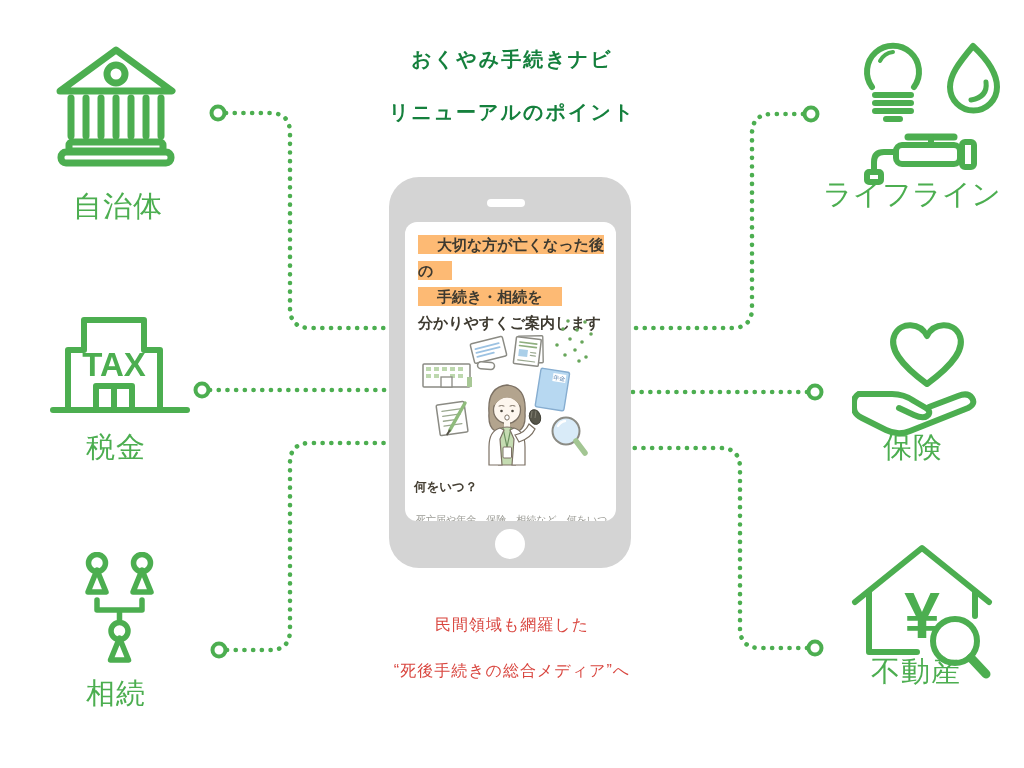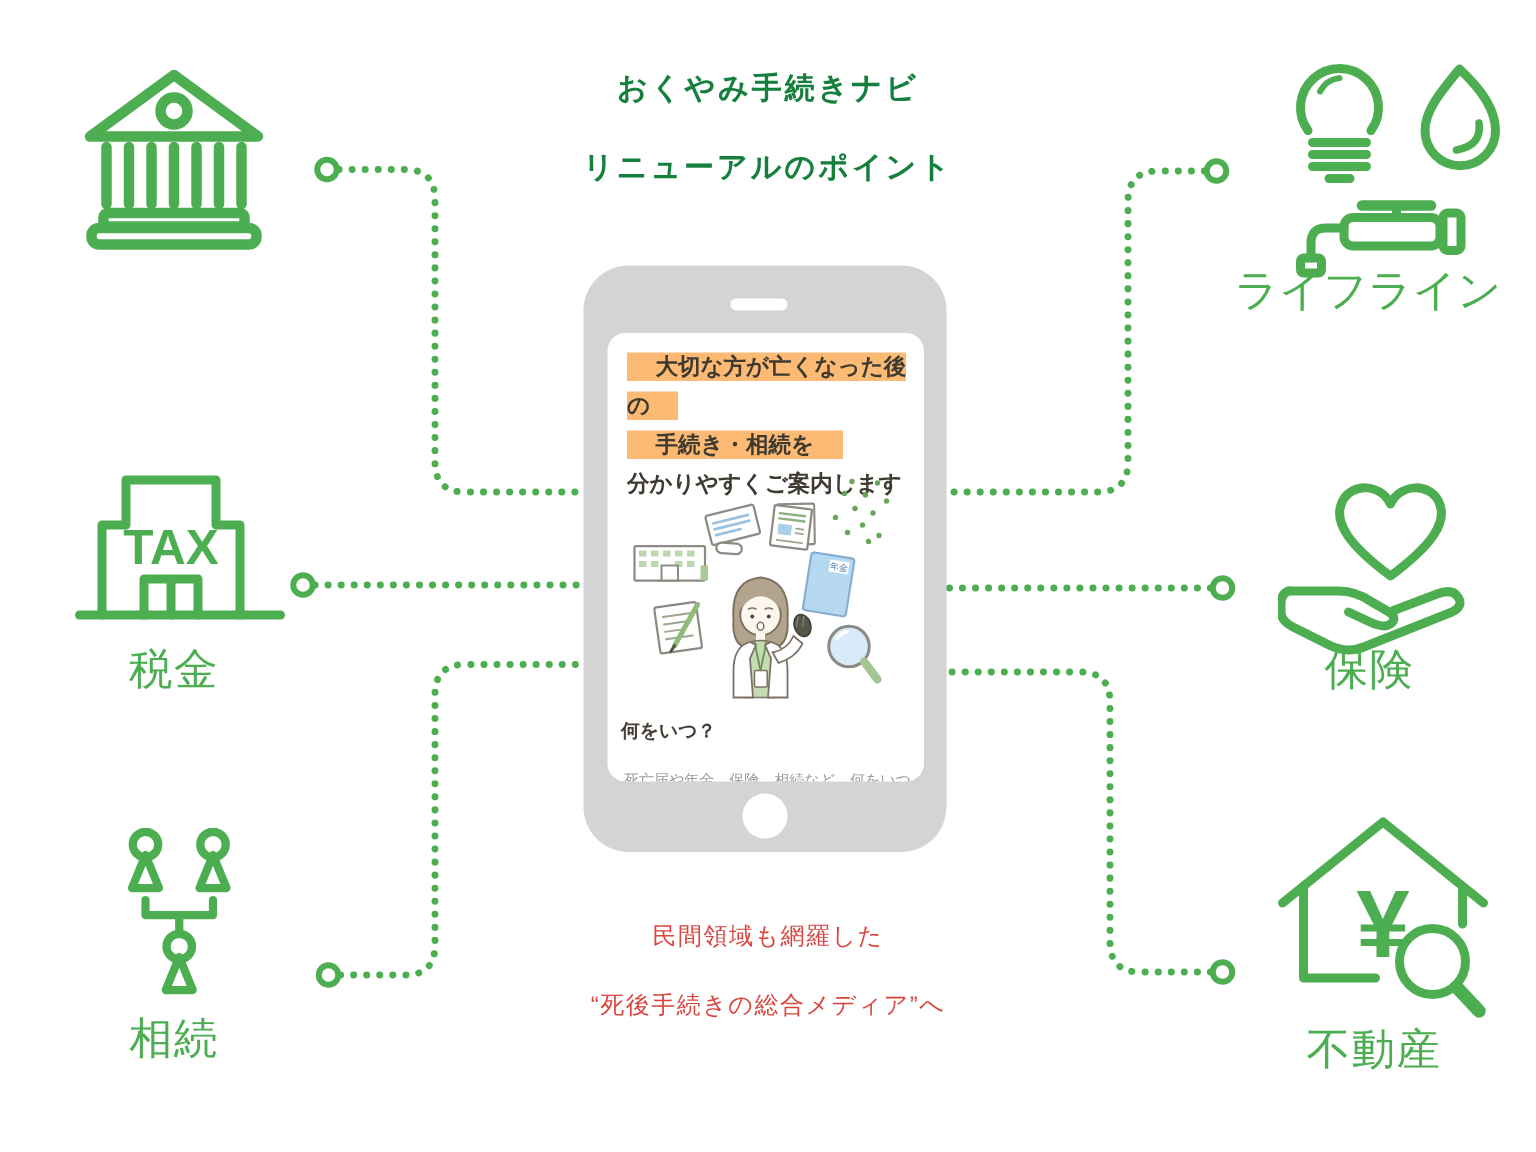--- a/index.html
+++ b/index.html
@@ -67,20 +67,21 @@
 
   <svg class="abs" style="left:55px;top:44px;" width="122" height="126" viewBox="0 0 122 126">
     <g fill="none" stroke="#4cae50" stroke-width="7" stroke-linecap="round" stroke-linejoin="round">
       <path d="M 5 47 L 61 6 L 117 47 Z"></path>
       <circle cx="61" cy="30" r="9"></circle>
       <path d="M 16 54 V 92 M 31 54 V 92 M 46 54 V 92 M 61 54 V 92 M 76 54 V 92 M 91 54 V 92 M 106 54 V 92"></path>
       <rect x="14" y="98" width="94" height="9" rx="3"></rect>
       <rect x="6" y="108" width="110" height="11" rx="5"></rect>
     </g>
   </svg>
+  <div class="abs cat-label" style="left:38px;top:191px;width:160px;">自治体</div>
 
   <svg class="abs" style="left:50px;top:312px;" width="140" height="104" viewBox="0 0 140 104">
     <g fill="none" stroke="#4cae50" stroke-width="6" stroke-linecap="round" stroke-linejoin="round">
       <path d="M 18 98 V 38 H 34 V 8 H 94 V 38 H 110 V 98"></path>
       <path d="M 3 98 H 137"></path>
       <path d="M 46 98 V 74 H 82 V 98 M 64 74 V 98"></path>
     </g>
     <text x="64" y="64" text-anchor="middle" font-size="33" font-weight="bold" fill="#4cae50" font-family="Liberation Sans, sans-serif">TAX</text>
   </svg>
   <div class="abs cat-label" style="left:36px;top:432px;width:160px;">税金</div>
@@ -132,21 +133,21 @@
     <g fill="none" stroke="#4cae50" stroke-width="6" stroke-linecap="round" stroke-linejoin="round">
       <path d="M 10 62 L 77 8 L 144 62"></path>
       <path d="M 24 52 V 112 H 72 M 130 52 V 76"></path>
       <g>
         <circle cx="110" cy="101" r="22"></circle>
         <path d="M 126 118 L 141 134" stroke-width="9"></path>
       </g>
     </g>
     <text x="77" y="98" text-anchor="middle" font-size="64" font-weight="bold" fill="#4cae50" font-family="Liberation Sans, sans-serif">¥</text>
   </svg>
-  <div class="abs cat-label" style="left:836px;top:685px;width:160px;">不動産</div>
+  <div class="abs cat-label" style="left:836px;top:656px;width:160px;">不動産</div>
 
   <div class="abs phone-body"></div>
   <div class="abs speaker"></div>
   <div class="abs home-btn"></div>
 
   <div class="abs screen">
     <div class="abs headline">
       <div><span class="hl">大切な方が亡くなった後の</span></div>
       <div><span class="hl">手続き・相続を</span></div>
       <div><span>分かりやすくご案内します</span></div>

